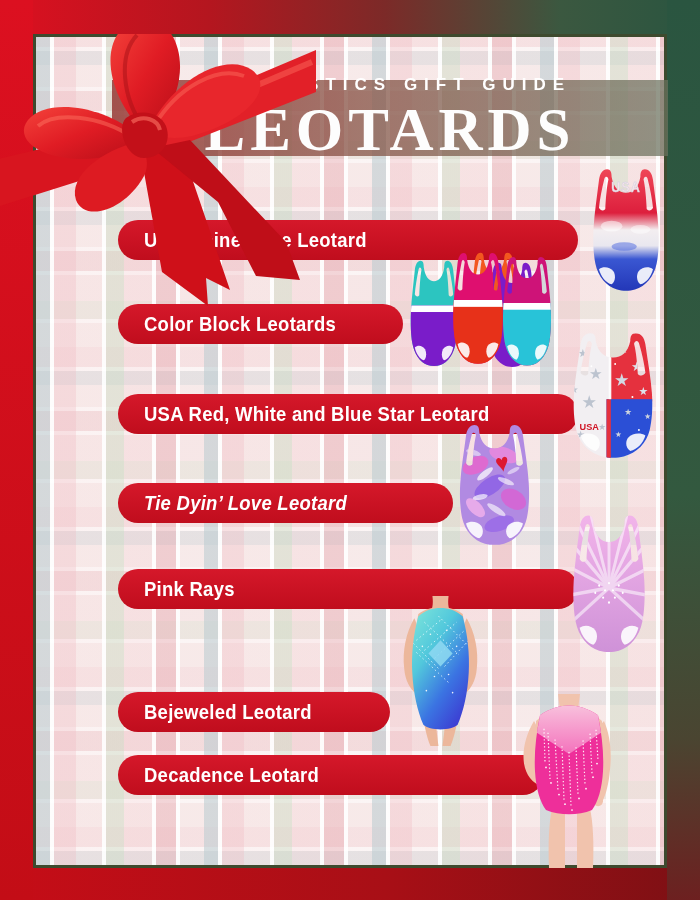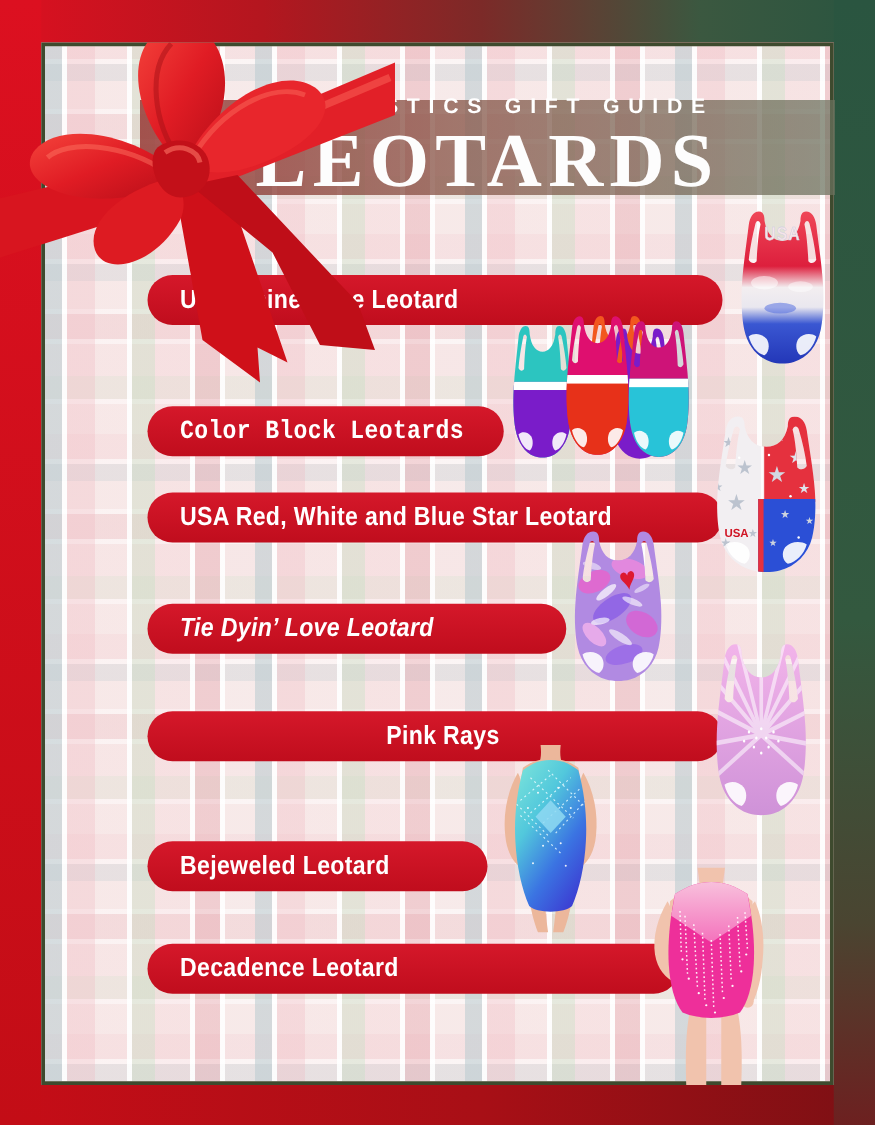--- a/index.html
+++ b/index.html
@@ -90,33 +90,33 @@
 <div class="content"></div>
 
 <div class="header-band">
   <div class="kicker">GYMNASTICS GIFT GUIDE</div>
   <div class="title">LEOTARDS</div>
 </div>
 
 <div class="banner" style="top:220px;width:460px;">
     <span>USA Rhinestone Leotard</span>
   </div>
-<div class="banner" style="top:325px;width:285px;font-family:Liberation Mono, monospace;">
+<div class="banner" style="top:304px;width:285px;">
     <span>Color Block Leotards</span>
   </div>
 <div class="banner" style="top:394px;width:460px;">
     <span>USA Red, White and Blue Star Leotard</span>
   </div>
 <div class="banner" style="top:483px;width:335px;font-style:italic;">
     <span>Tie Dyin’ Love Leotard</span>
   </div>
-<div class="banner" style="top:569px;width:460px;justify-content:center;">
+<div class="banner" style="top:569px;width:460px;">
     <span>Pink Rays</span>
   </div>
-<div class="banner" style="top:673px;width:272px;">
+<div class="banner" style="top:692px;width:272px;">
     <span>Bejeweled Leotard</span>
   </div>
 <div class="banner" style="top:755px;width:425px;text-align:right;">
     <span>Decadence Leotard</span>
   </div>
 
 <div class="img" style="left:581px;top:167px;width:90px;height:129px;">
 <svg viewBox="0 0 100 120" preserveAspectRatio="none">
   <defs>
     <linearGradient id="g1" x1="0" y1="0" x2="0" y2="1">

